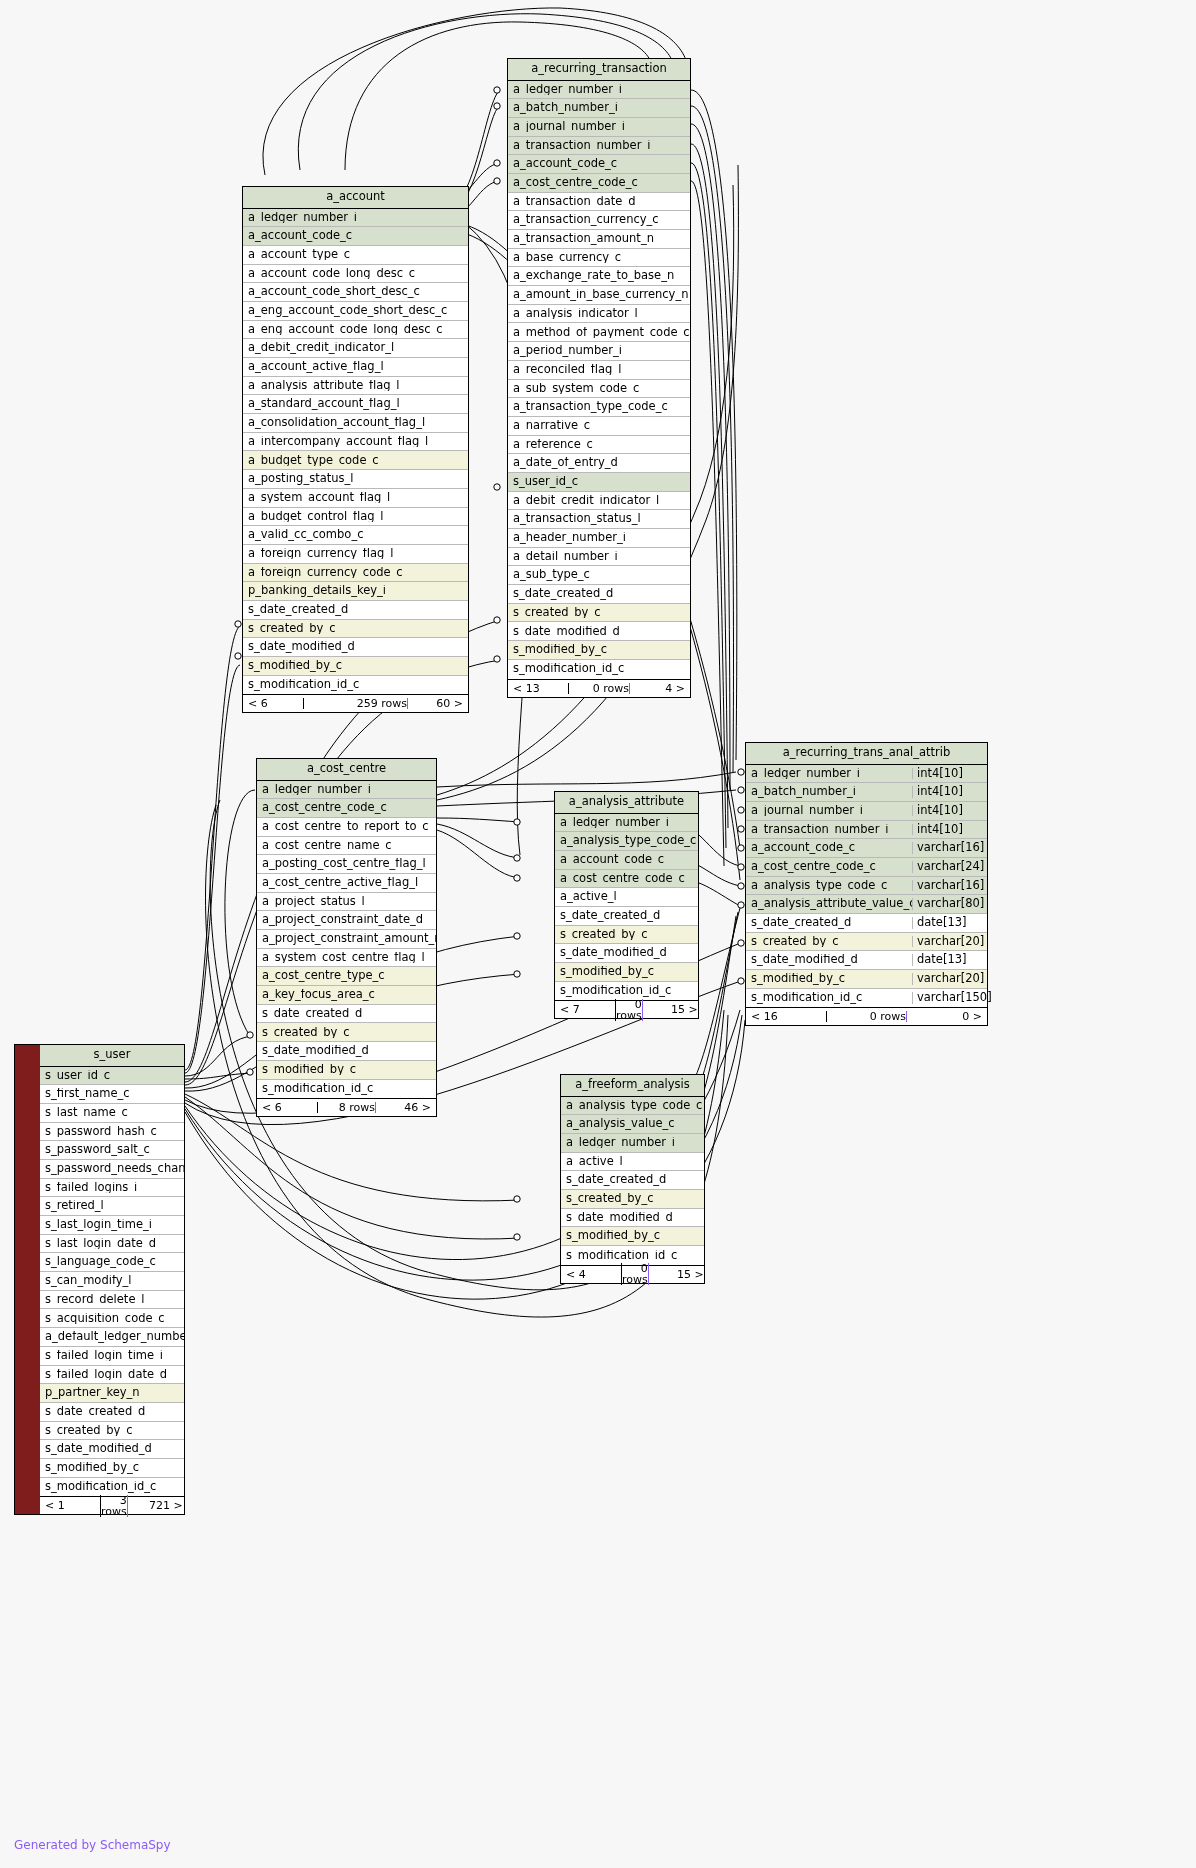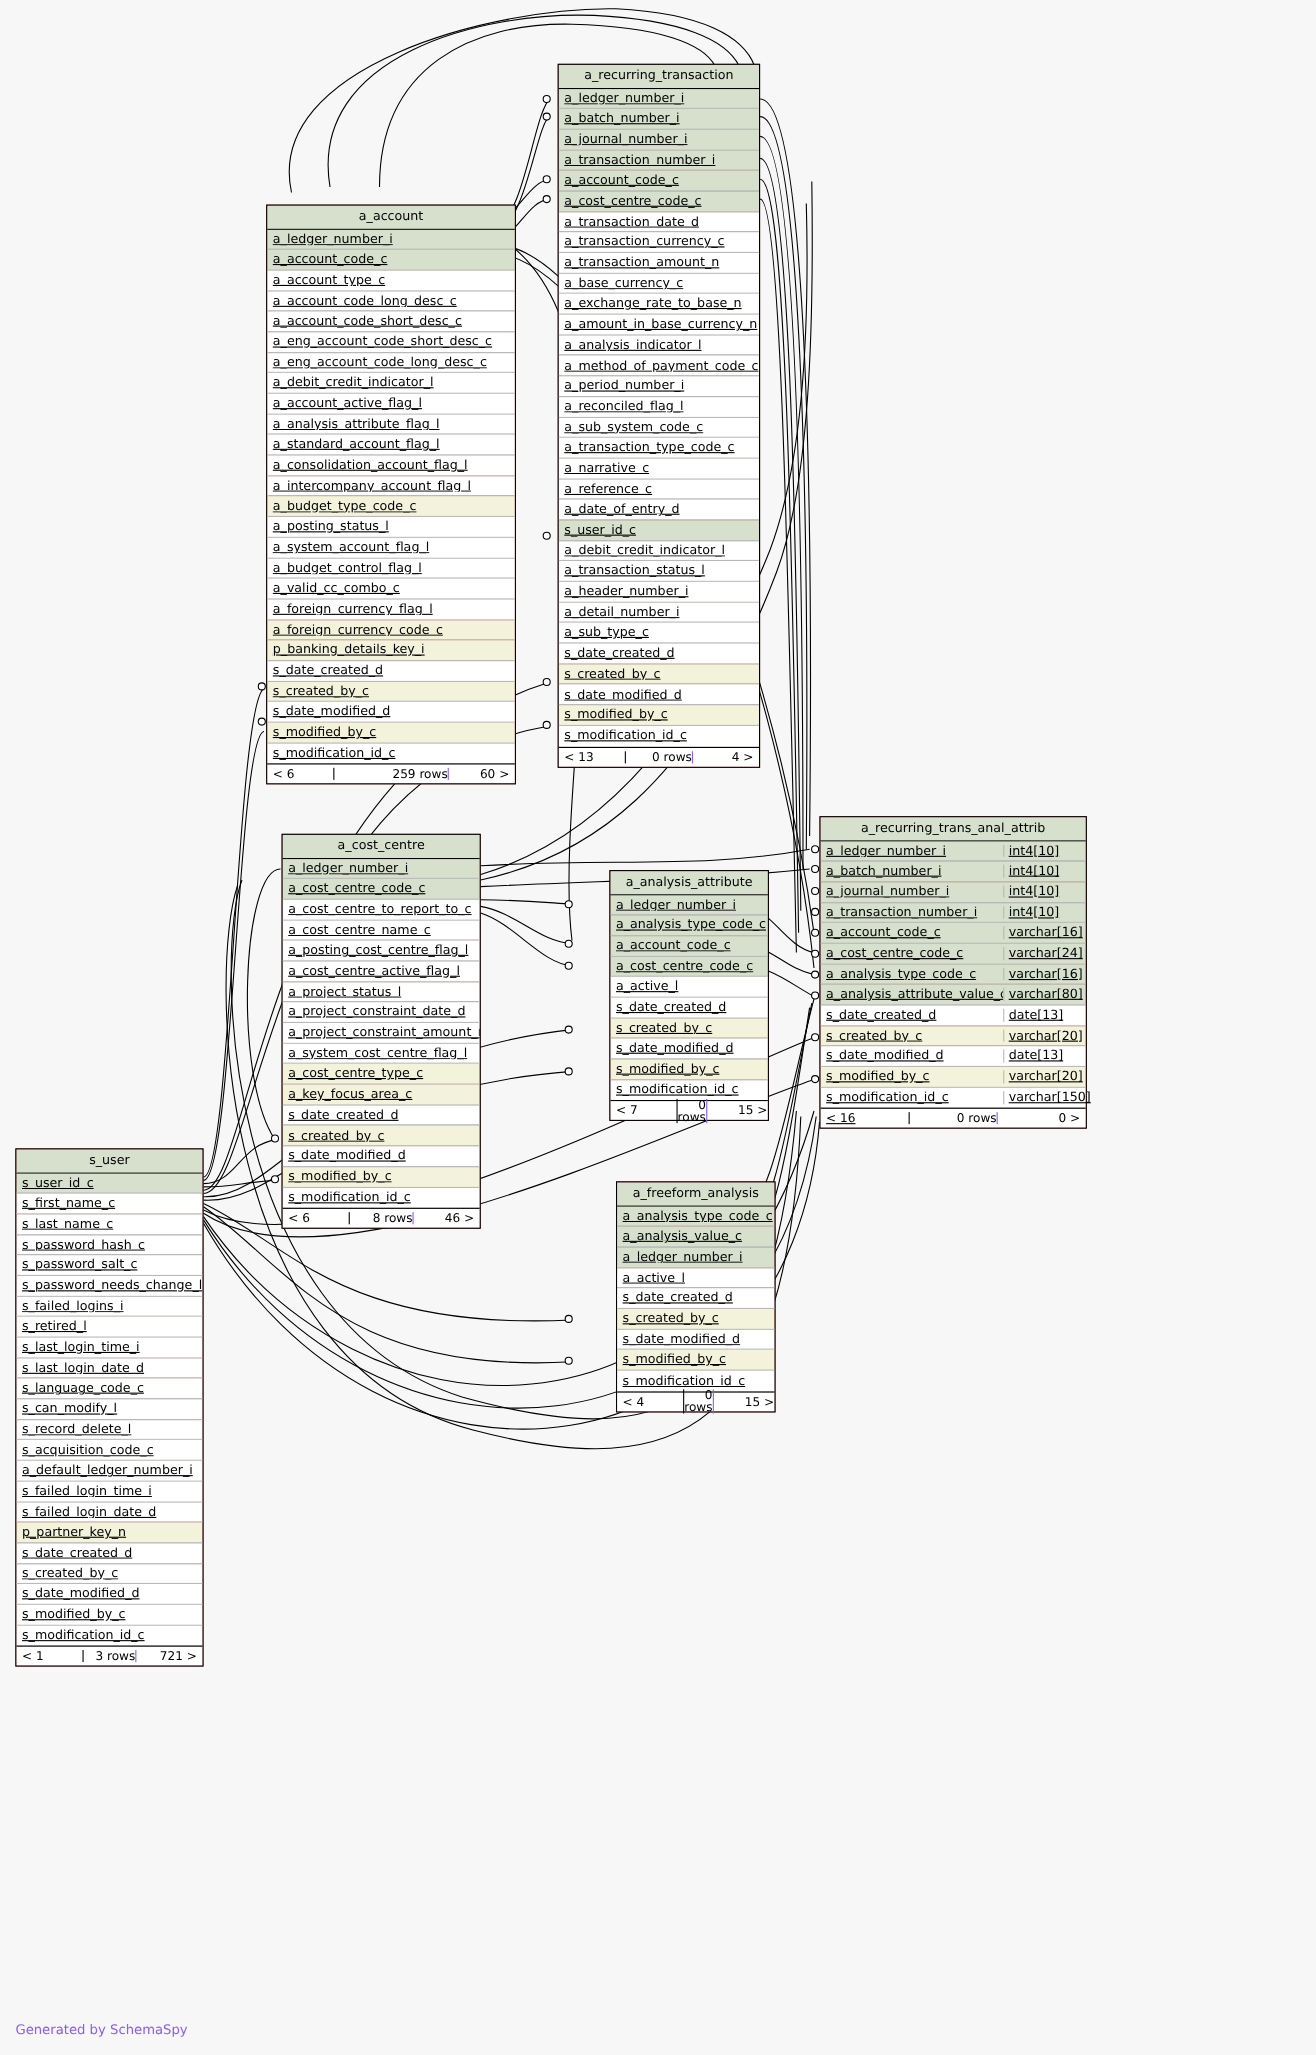--- a/index.html
+++ b/index.html
@@ -39,21 +39,20 @@
     background: #d6e0cc;
     border-bottom: 1px solid #000;
     text-align: center;
     padding: 4px 6px 5px 6px;
     font-size: 11.5px;
     color: #000;
     white-space: nowrap;
   }
   .tbl-rows {
     display: block;
-    text-decoration: underline;
   }
   .row {
     display: flex;
     border-bottom: 1px solid #b9b9b9;
     height: 18.7px;
     align-items: center;
     box-sizing: border-box;
   }
   .row:last-child {
     border-bottom: none;
@@ -471,21 +470,21 @@
           <div class="row r-idx">
             <span class="col-name">s_modified_by_c</span>
             <span class="col-type">varchar[20]</span>
           </div>
           <div class="row r-plain">
             <span class="col-name">s_modification_id_c</span>
             <span class="col-type">varchar[150]</span>
           </div>
         </div>
         <div class="footer">
-          <span class="f-left" style="width: 80px; text-decoration: underline;">&lt; 16</span>
+          <span class="f-left" style="width: 80px;">&lt; 16</span>
           <span class="f-mid">0 rows</span>
           <span class="f-right" style="width: 80px;">0 &gt;</span>
         </div>
       </div>
       <div class="table-box" style="left: 256px; top: 758px; width: 181px;">
         <div class="tbl-title">a_cost_centre</div>
         <div class="tbl-rows">
           <div class="row r-key">
             <span class="col-name">a_ledger_number_i</span>
           </div>
@@ -614,21 +613,21 @@
           <div class="row r-plain">
             <span class="col-name">s_modification_id_c</span>
           </div>
         </div>
         <div class="footer">
           <span class="f-left" style="width: 60px;">&lt; 4</span>
           <span class="f-mid">0 rows</span>
           <span class="f-right" style="width: 60px;">15 &gt;</span>
         </div>
       </div>
-      <div class="table-box" style="left: 14px; top: 1044px; width: 171px;">
+      <div class="table-box" style="left: 14px; top: 1044px; width: 171px; padding-left: 25px;">
         <div class="tbl-title">s_user</div>
         <div class="tbl-rows">
           <div class="row r-key">
             <span class="col-name">s_user_id_c</span>
           </div>
           <div class="row r-plain">
             <span class="col-name">s_first_name_c</span>
           </div>
           <div class="row r-plain">
             <span class="col-name">s_last_name_c</span>

